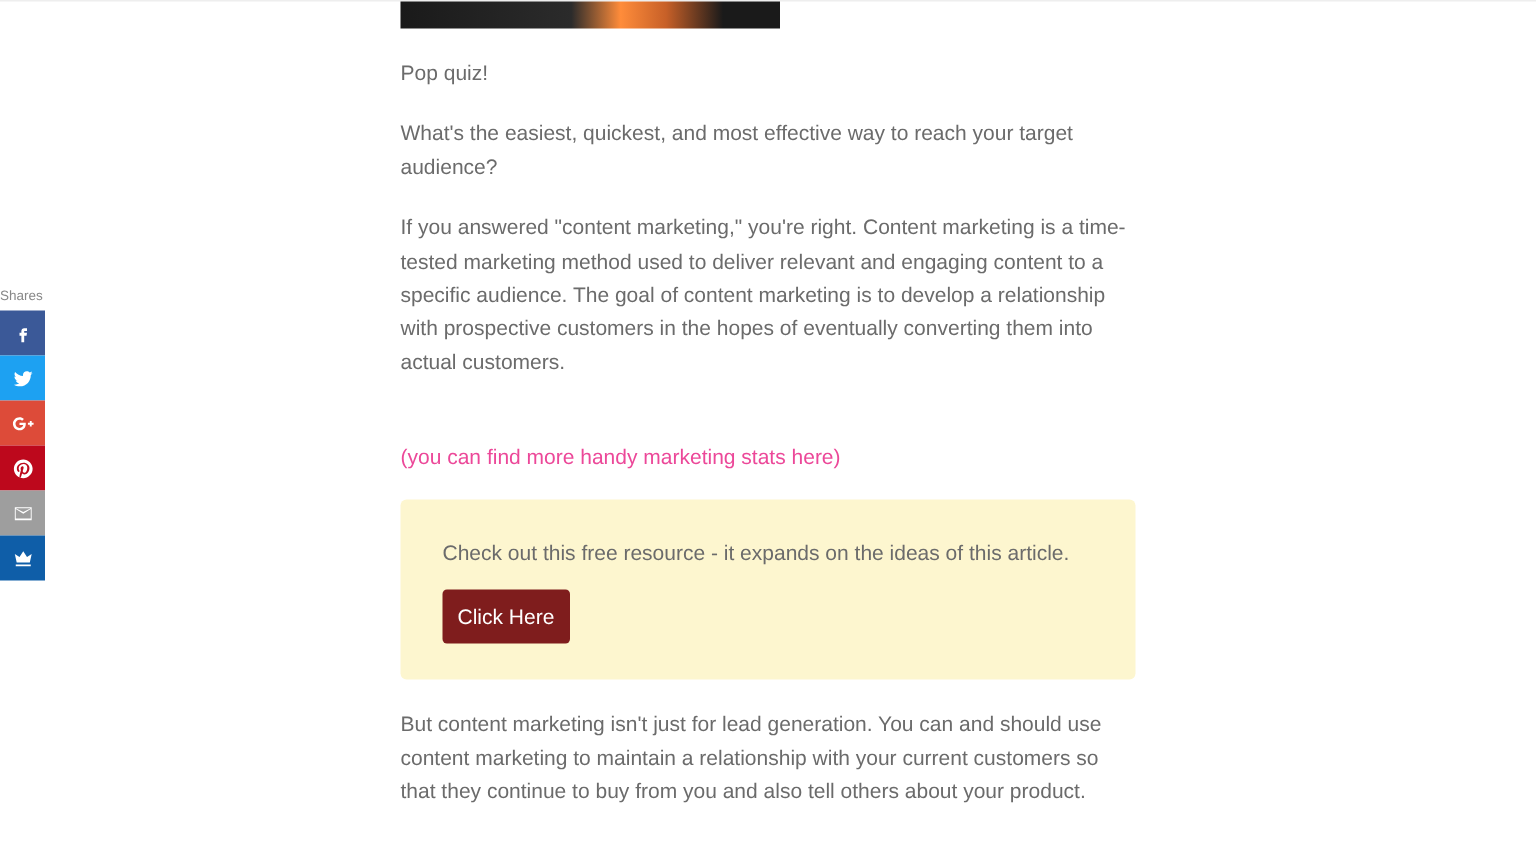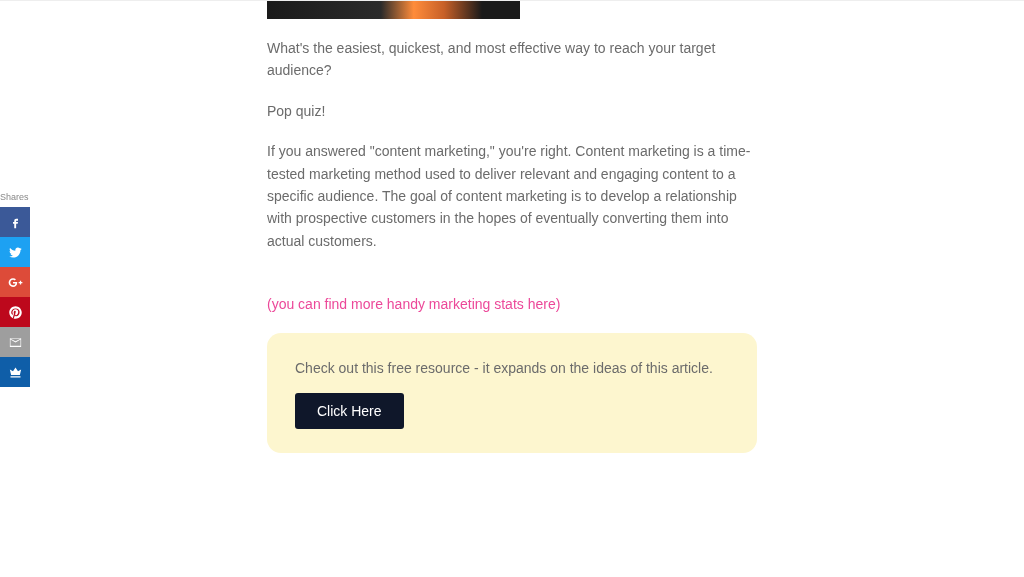--- a/index.html
+++ b/index.html
@@ -28,31 +28,31 @@
       color: #6b6b6b;
     }
     .article a.link {
       color: #ec4899;
       text-decoration: none;
     }
     .callout {
       background: #fdf6cf;
       padding: 24px 28px;
       margin-bottom: 18px;
-      border-radius: 14px;
+      border-radius: 4px;
     }
     .callout p {
       margin-bottom: 14px;
       color: #6b6b6b;
     }
     .callout-button {
       display: inline-block;
-      background: #0f172a;
+      background: #7f1d1d;
       color: #fff;
-      padding: 10px 22px;
+      padding: 10px 10px;
       border: none;
       border-radius: 3px;
       font-size: 14px;
       cursor: pointer;
     }
     
     .annotation {
       position: absolute;
       pointer-events: none;
       z-index: 5;
@@ -130,32 +130,33 @@
   <div class="share-btn share-sm">
     <svg viewBox="0 0 24 24">
         <path d="M4 18h16v2H4v-2zm1-2h14l2-9-5 3-4-6-4 6-5-3 2 9z"></path>
       </svg>
   </div>
 </div>
 
 <div class="article">
   <div class="hero-image"></div>
 
+  <p>Pop quiz!</p>
   <p>What's the easiest, quickest, and most effective way to reach your target audience?</p>
-  <p>Pop quiz!</p>
   <p>If you answered "content marketing," you're right. Content marketing is a time-tested marketing method used to deliver relevant and engaging content to a specific audience. The goal of content marketing is to develop a relationship with prospective customers in the hopes of eventually converting them into actual customers.</p>
   <p>
     <br>
     <a href="#" class="link">(you can find more handy marketing stats here)</a>
   </p>
 
   <div class="callout">
     <p>Check out this free resource - it expands on the ideas of this article.</p>
     <button class="callout-button">Click Here</button>
   </div>
 
+  <p>But content marketing isn't just for lead generation. You can and should use content marketing to maintain a relationship with your current customers so that they continue to buy from you and also tell others about your product.</p>
 
 </div>
 
 <div class="annotation">
   
   
 </div>
 
 </body></html>

